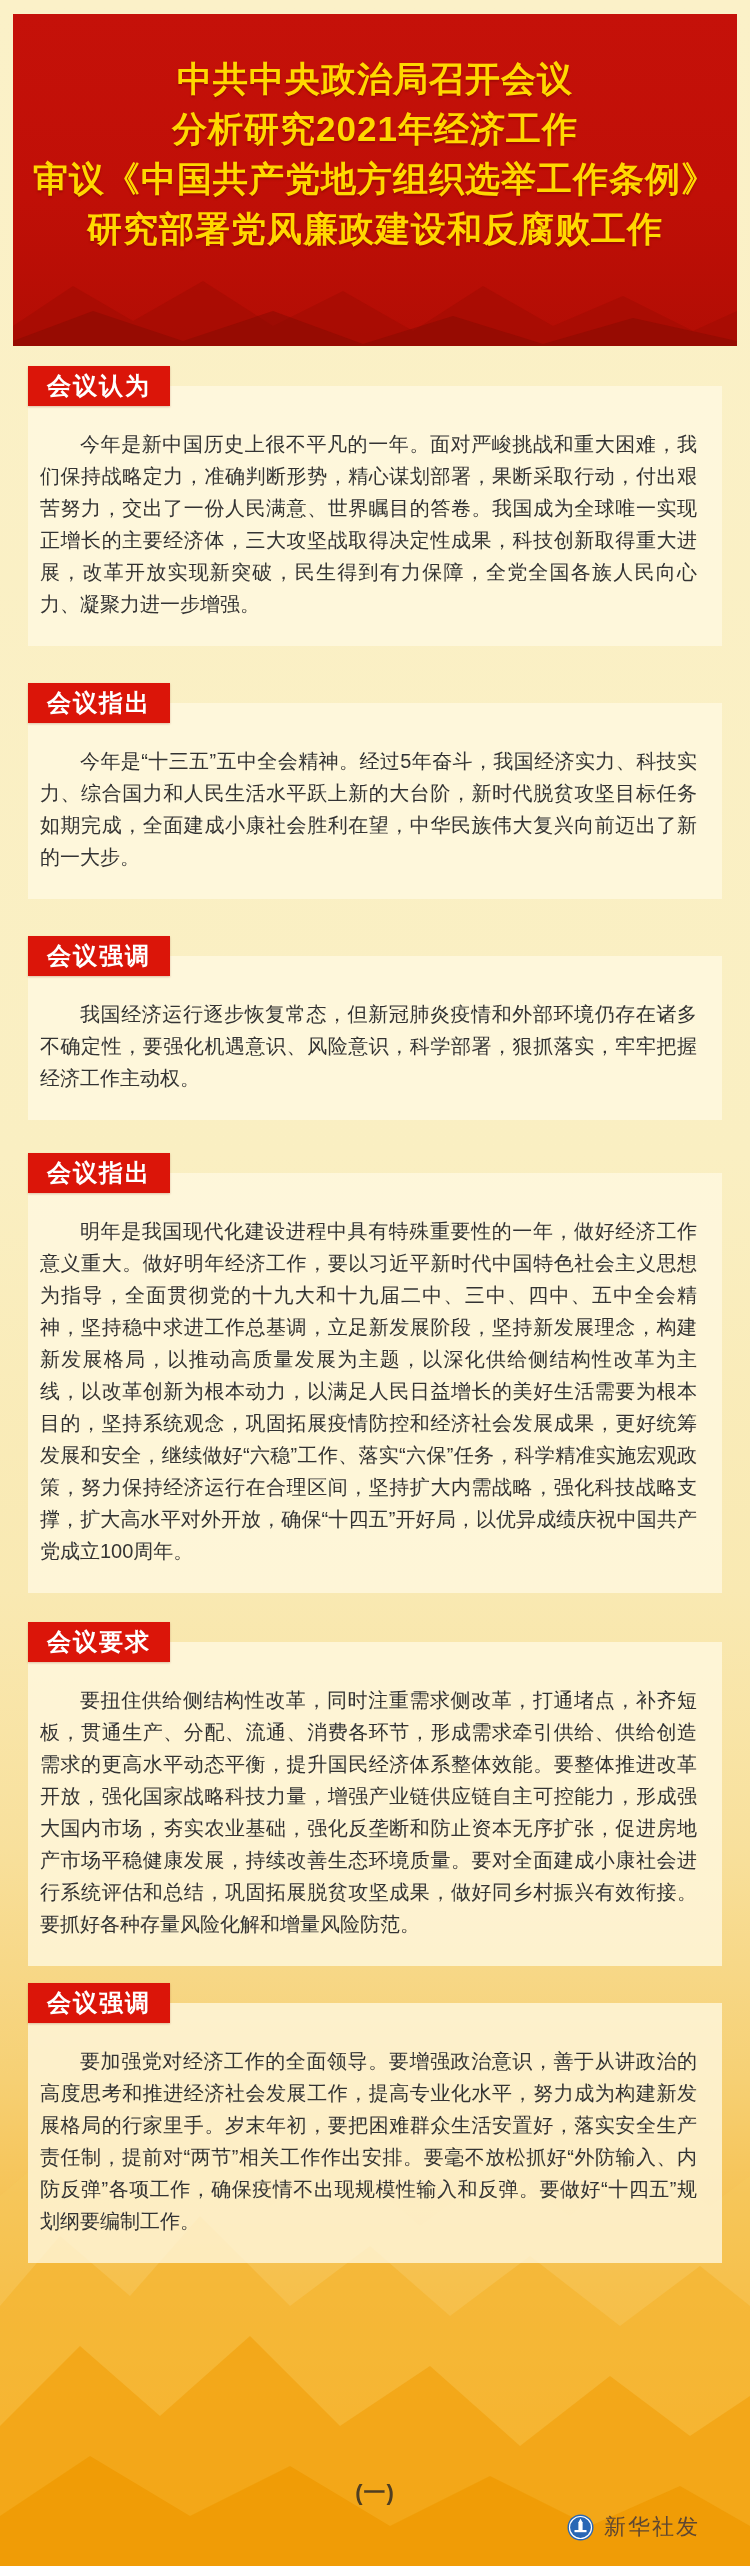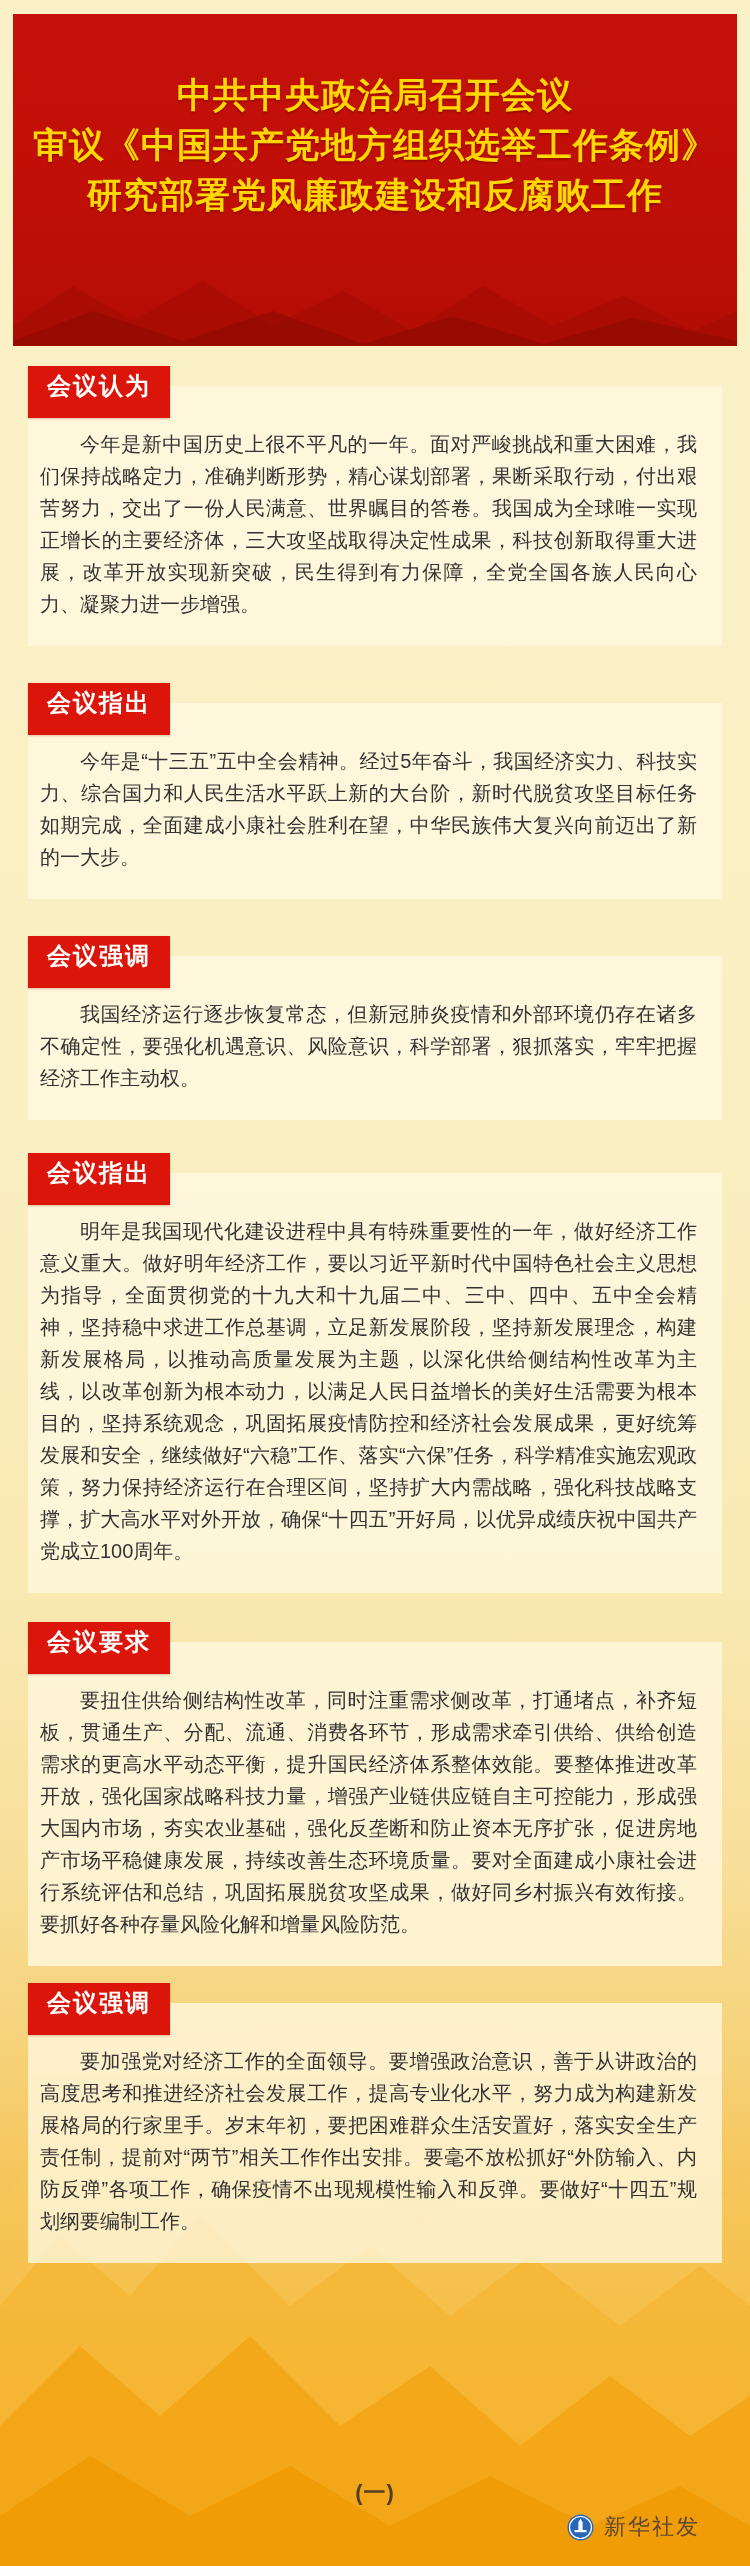--- a/index.html
+++ b/index.html
@@ -37,21 +37,21 @@
     background:linear-gradient(180deg,#c51109 0%,#c00f07 55%,#b20d04 100%);
     overflow:hidden;
   }
   .banner-mountains{
     position:absolute;
     left:0;bottom:0;
     width:100%;height:90px;
   }
   .banner-title{
     position:relative;
-    padding-top:56px;
+    padding-top:40px;
     text-align:center;
   }
   .banner-title div{
     font-size:35px;
     font-weight:bold;
     line-height:50px;
     color:#ffd800;
     letter-spacing:1px;
     text-shadow:0 2px 2px rgba(110,0,0,0.4);
     white-space:nowrap;
@@ -81,21 +81,21 @@
   .sec-5{margin-top:49px;}
   .sec-6{margin-top:37px;}
   .panel{
     background:rgba(255,249,225,0.78);
     padding:42px 25px 26px 12px;
   }
   .label{
     position:absolute;
     top:-20px;
     left:0;
-    height:52px;
+    height:40px;
     line-height:40px;
     padding:0 19px;
     background:#db1509;
     color:#ffffff;
     font-size:24px;
     font-weight:bold;
     letter-spacing:2px;
     box-shadow:0 1px 2px rgba(120,20,0,0.25);
   }
   .body-text{
@@ -147,20 +147,21 @@
     <path d="M0,470 L90,410 L190,470 L290,420 L390,480 L490,430 L590,480 L680,440 L750,480 L750,520 L0,520 Z" fill="#ef9a04" opacity="0.85"></path>
   </svg>
 
   <header class="banner">
     <svg class="banner-mountains" viewBox="0 0 724 90" preserveAspectRatio="none" aria-hidden="true">
       <path d="M0,70 L60,30 L120,65 L190,25 L260,70 L330,35 L400,75 L470,30 L540,70 L610,40 L680,75 L724,55 L724,90 L0,90 Z" fill="#9c0b02" opacity="0.45"></path>
       <path d="M0,85 L80,55 L170,85 L260,55 L350,88 L440,60 L530,88 L620,62 L724,85 L724,90 L0,90 Z" fill="#850901" opacity="0.5"></path>
     </svg>
     <div class="banner-title">
       <div>中共中央政治局召开会议</div>
+      <div>分析研究2021年经济工作</div>
       <div>审议《中国共产党地方组织选举工作条例》</div>
       <div>研究部署党风廉政建设和反腐败工作</div>
     </div>
   </header>
 
 
   <section class="section sec-1">
     <div class="label">会议认为</div>
     <div class="panel">
       <p class="body-text">今年是新中国历史上很不平凡的一年。面对严峻挑战和重大困难，我们保持战略定力，准确判断形势，精心谋划部署，果断采取行动，付出艰苦努力，交出了一份人民满意、世界瞩目的答卷。我国成为全球唯一实现正增长的主要经济体，三大攻坚战取得决定性成果，科技创新取得重大进展，改革开放实现新突破，民生得到有力保障，全党全国各族人民向心力、凝聚力进一步增强。</p>

